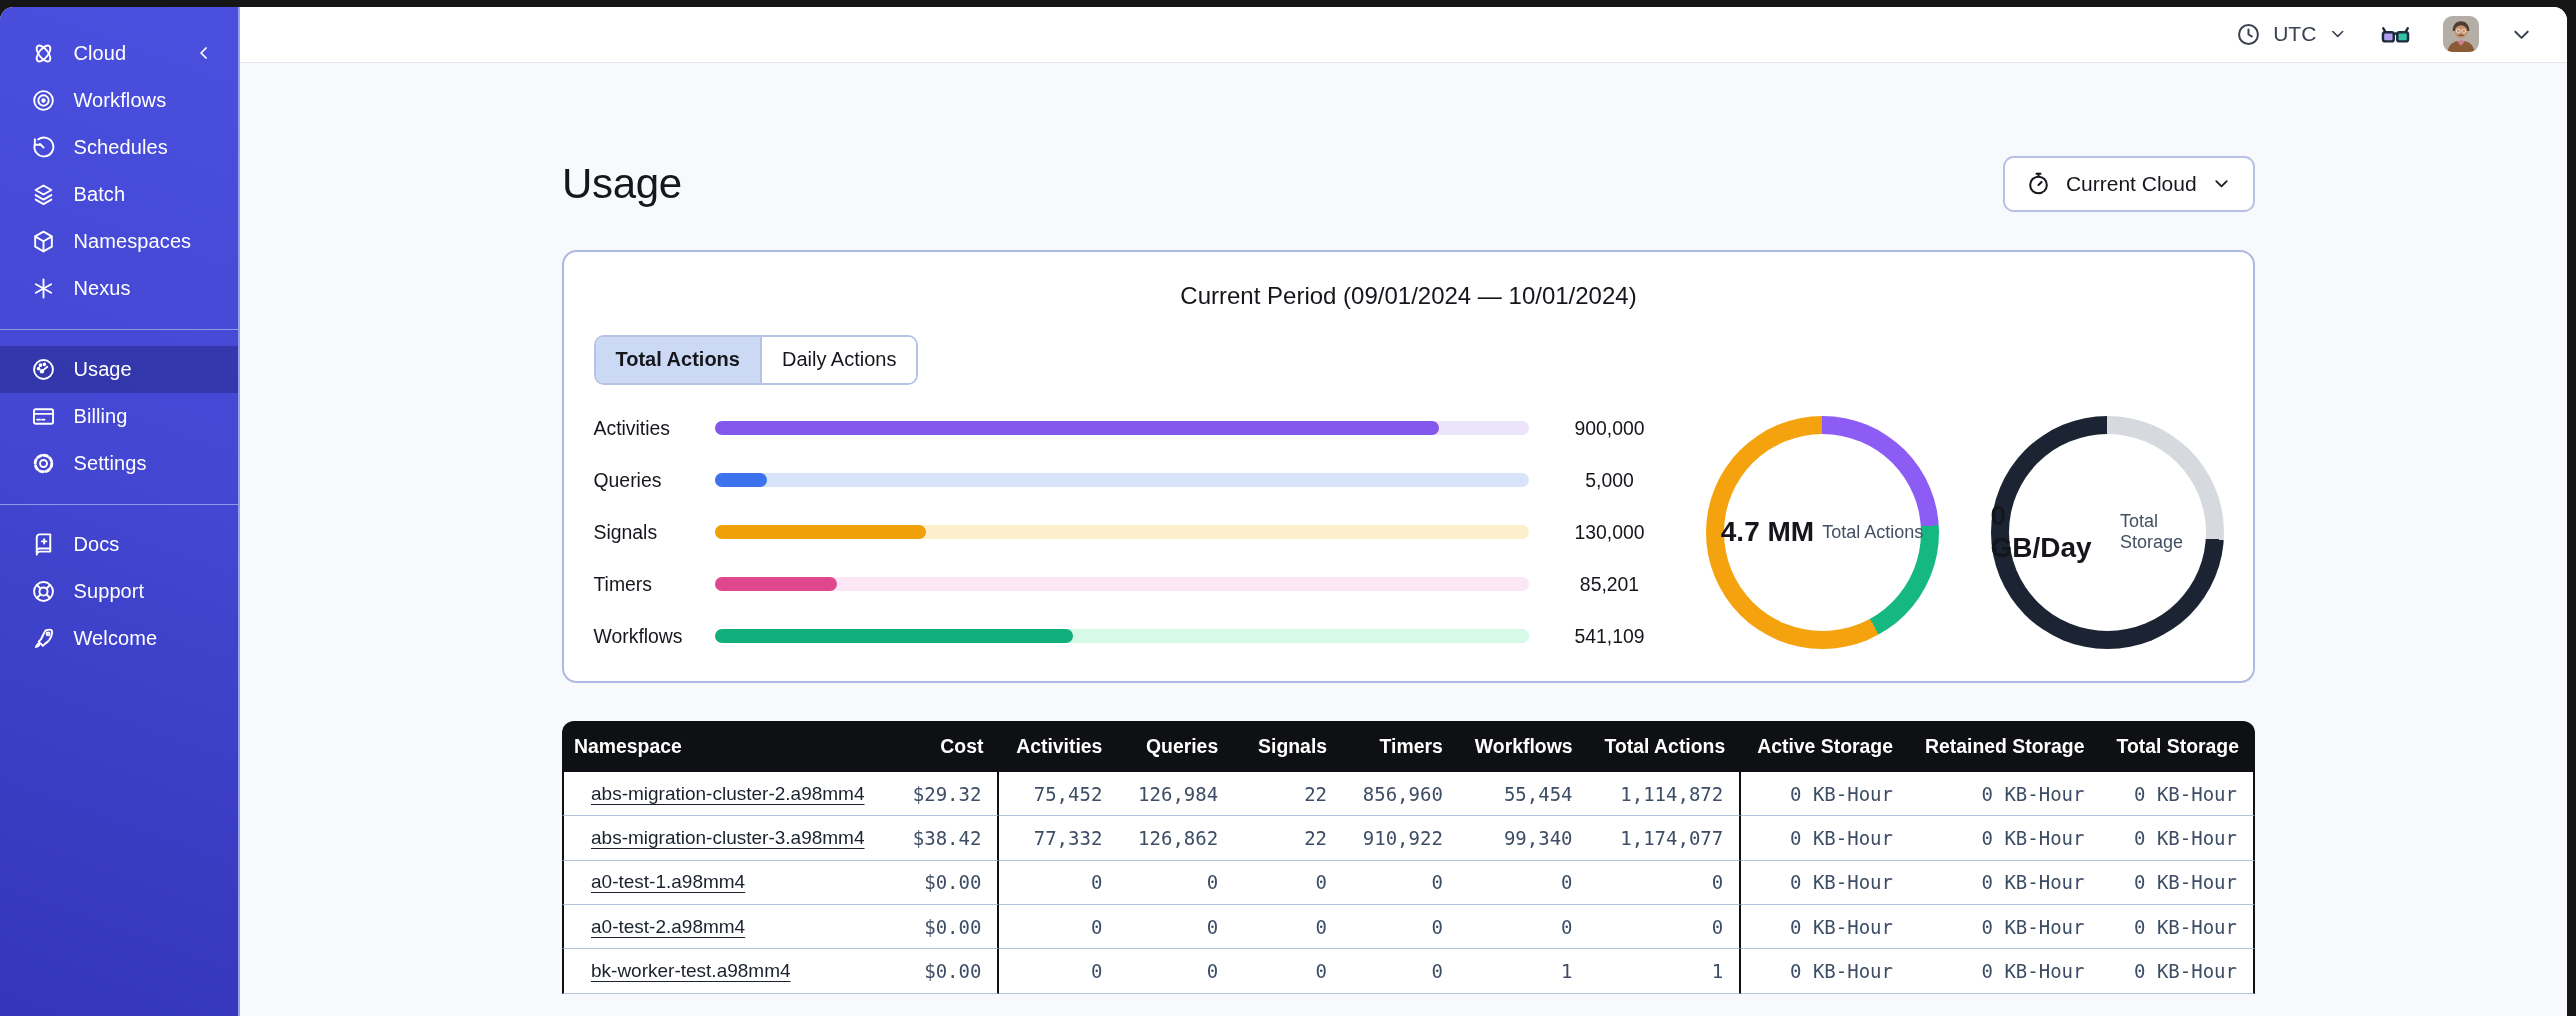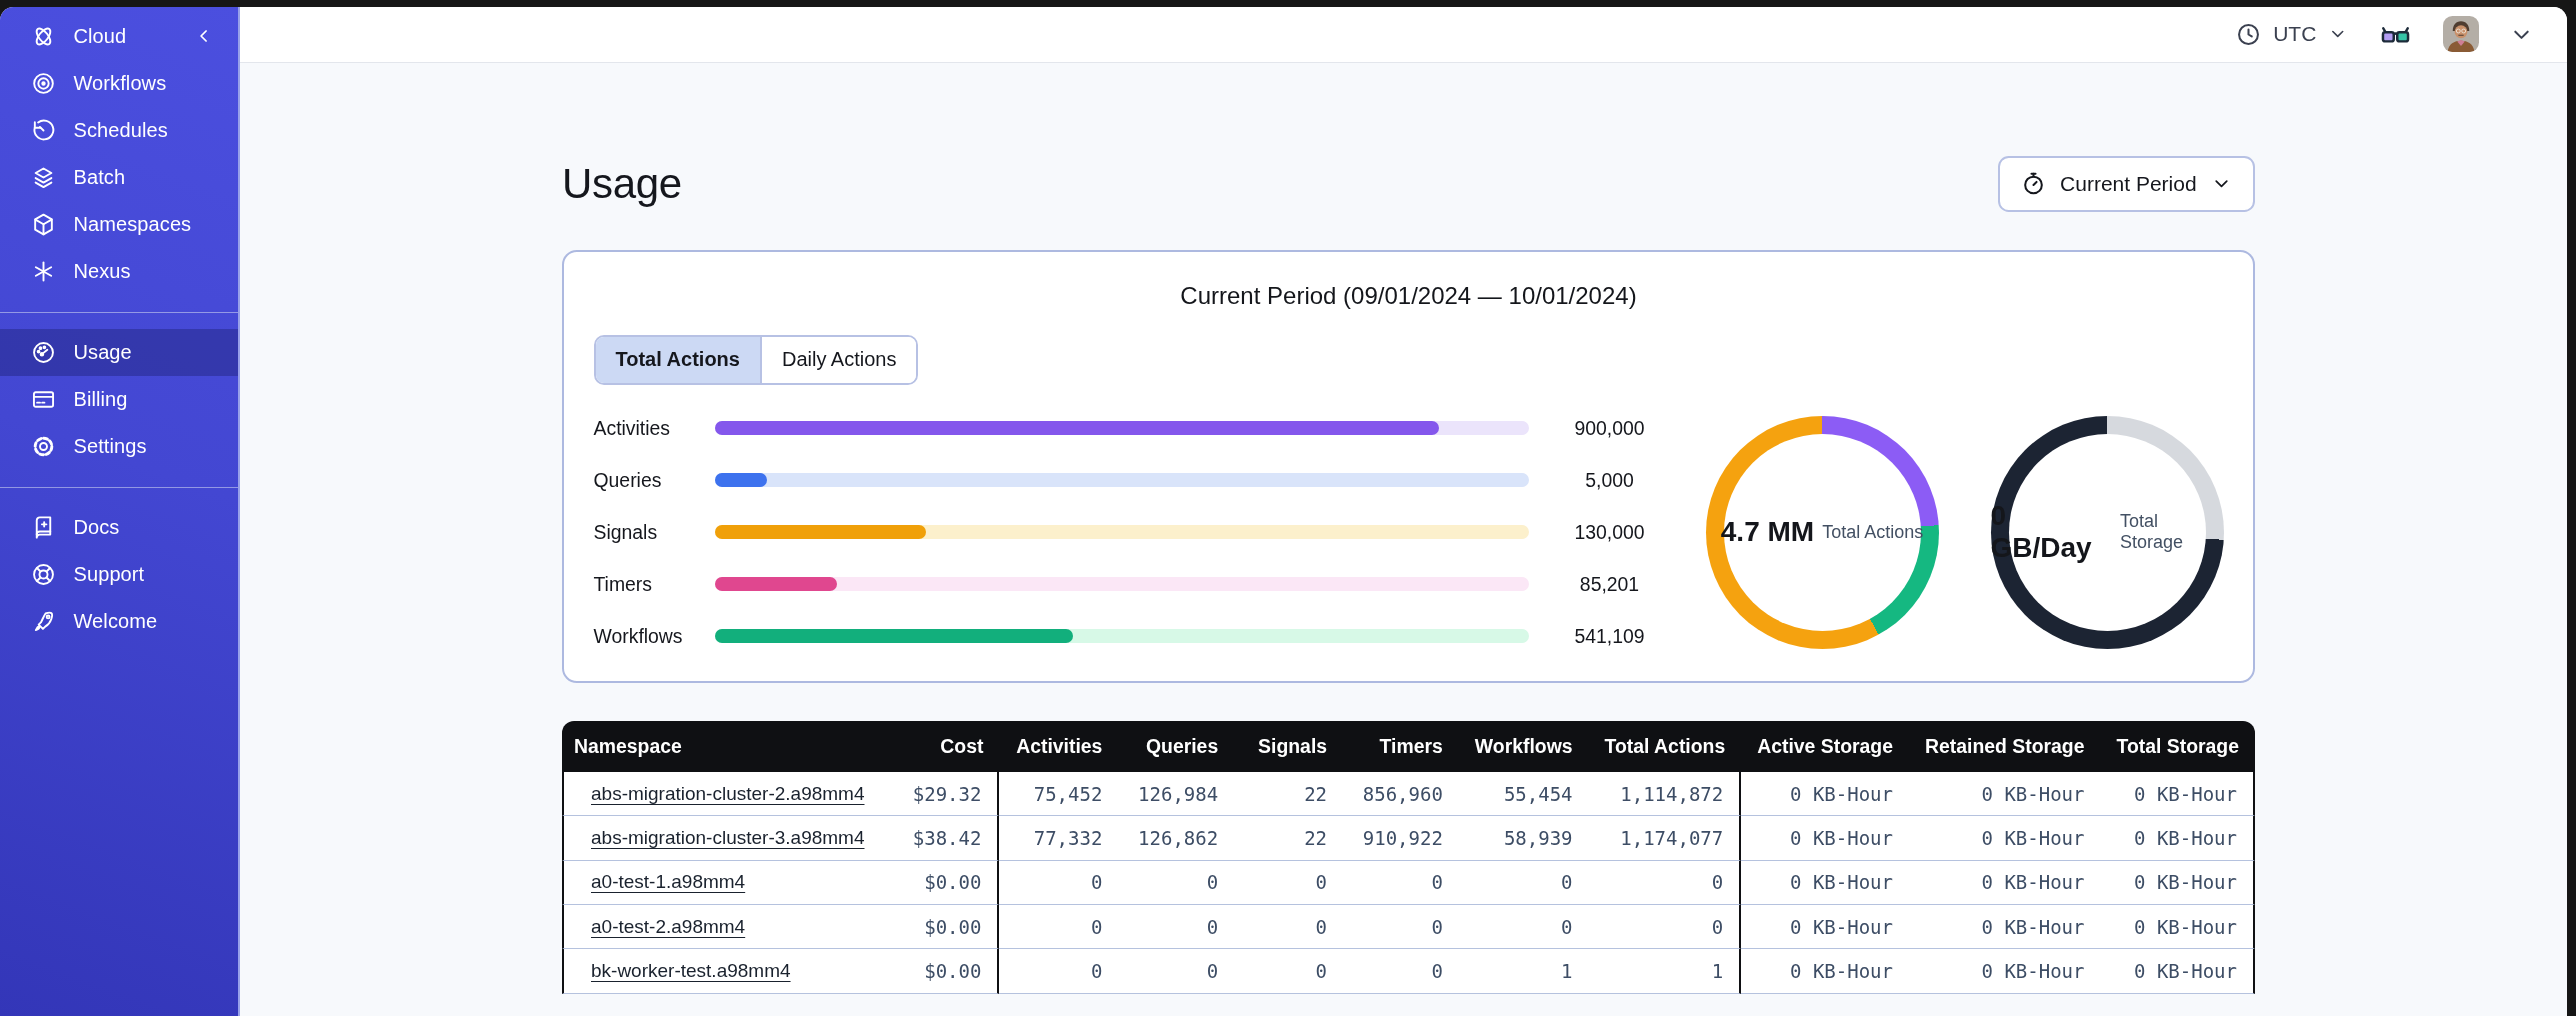--- a/index.html
+++ b/index.html
@@ -12,21 +12,21 @@
   .window{
     position:absolute;left:0;top:6.7px;width:2567px;height:1010px;
     background:#f7f9fc;border-radius:13.4px 13.4px 0 0;overflow:hidden;
     display:flex;
   }
   
   .sidebar{
     width:240px;flex:none;box-sizing:border-box;
     background:linear-gradient(200deg,#4b4fdf 0%,#4347d2 45%,#3336b8 100%);
     border-right:2px solid #98a1ea;
-    color:#fff;display:flex;flex-direction:column;padding-top:6px;
+    color:#fff;display:flex;flex-direction:column;padding-top:23px;
   }
   .side-item{
     display:flex;align-items:center;gap:16px;height:47px;
     padding:0 20px 0 29.5px;font-size:20px;letter-spacing:0.1px;cursor:pointer;
     white-space:nowrap;
   }
   .side-item.active{background:rgba(13,17,80,.30);}
   .side-item .icn{width:28px;height:28px;flex:none;display:flex;align-items:center;justify-content:center;}
   .side-item svg{width:27px;height:27px;stroke:#fff;fill:none;stroke-width:1.7;stroke-linecap:round;stroke-linejoin:round;}
   .side-item .spacer{flex:1;}
@@ -293,21 +293,21 @@
 
         <div class="page-head">
           <h1 class="page-title">Usage</h1>
           <button class="period-btn">
             <svg viewBox="0 0 24 24">
                 <circle cx="12" cy="13.3" r="7.4"></circle>
                 <path d="M10.2 3.4h3.6"></path>
                 <path d="M12 3.4v2.4"></path>
                 <path d="M12 13.3l2.7-2.7"></path>
               </svg>
-            <span>Current Period</span>
+            <span>Current Cloud</span>
             <svg viewBox="0 0 24 24" style="width:23px;height:23px">
                 <path d="M6.5 9.5l5.5 5.5 5.5-5.5"></path>
               </svg>
           </button>
         </div>
 
         <section class="card">
           <div class="card-title">Current Period (09/01/2024 — 10/01/2024)</div>
 
           <div class="tabs">
@@ -421,21 +421,21 @@
     <td>0 KB-Hour</td>
   </tr>
 
   <tr>
     <td class="ns"><a>abs-migration-cluster-3.a98mm4</a></td>
     <td>$38.42</td>
     <td>77,332</td>
     <td>126,862</td>
     <td>22</td>
     <td>910,922</td>
-    <td>58,939</td>
+    <td>99,340</td>
     <td>1,174,077</td>
     <td>0 KB-Hour</td>
     <td>0 KB-Hour</td>
     <td>0 KB-Hour</td>
   </tr>
 
   <tr>
     <td class="ns"><a>a0-test-1.a98mm4</a></td>
     <td>$0.00</td>
     <td>0</td>

